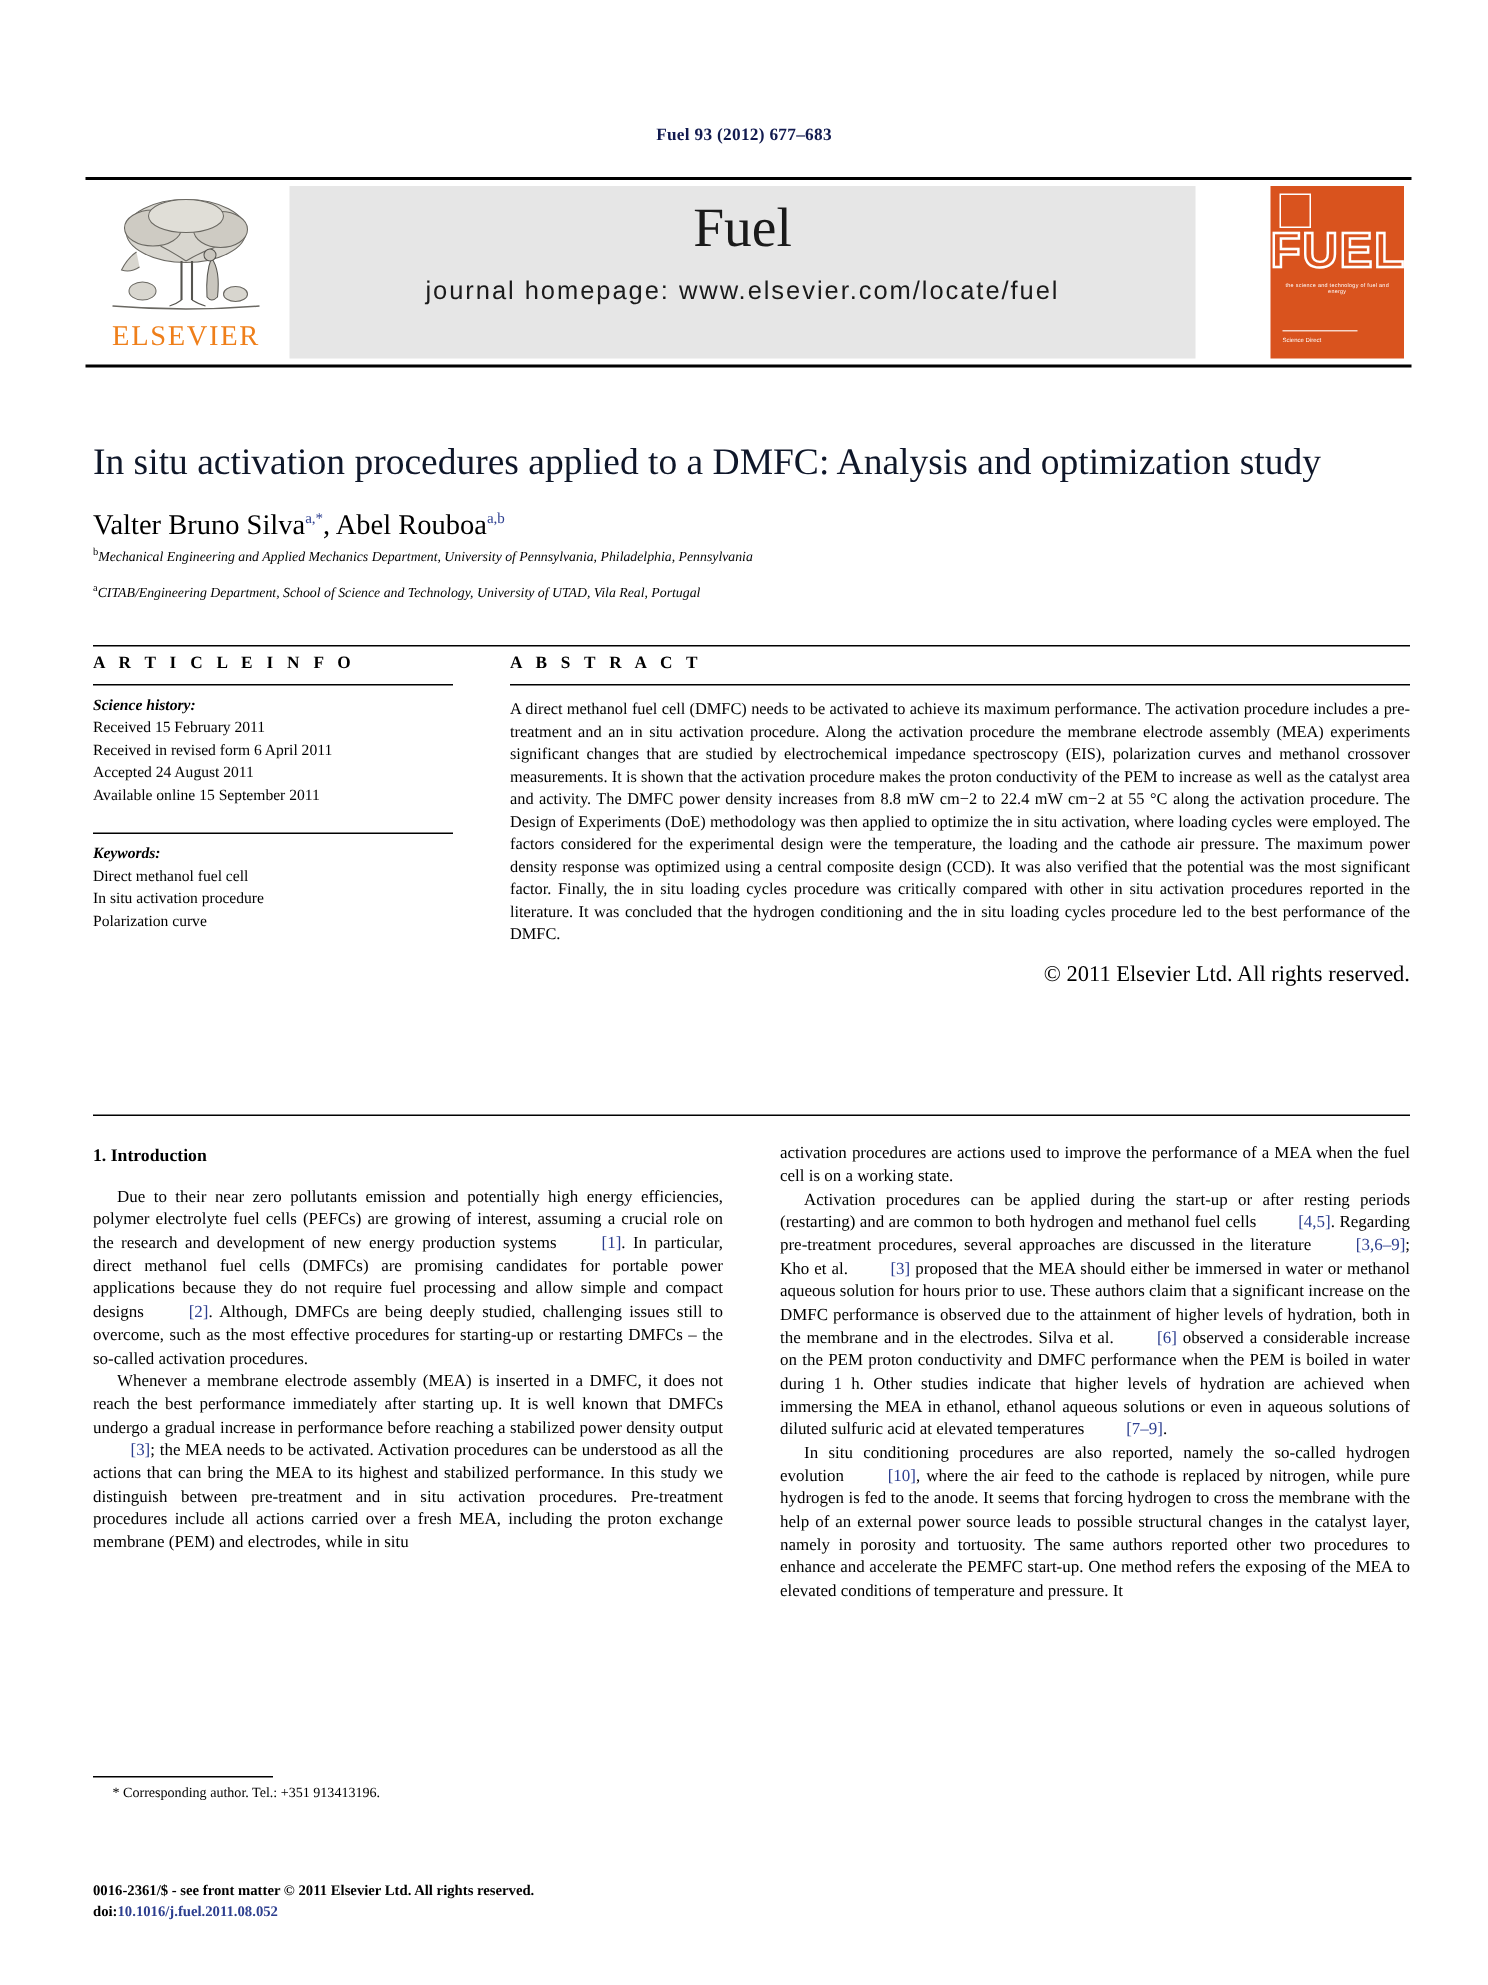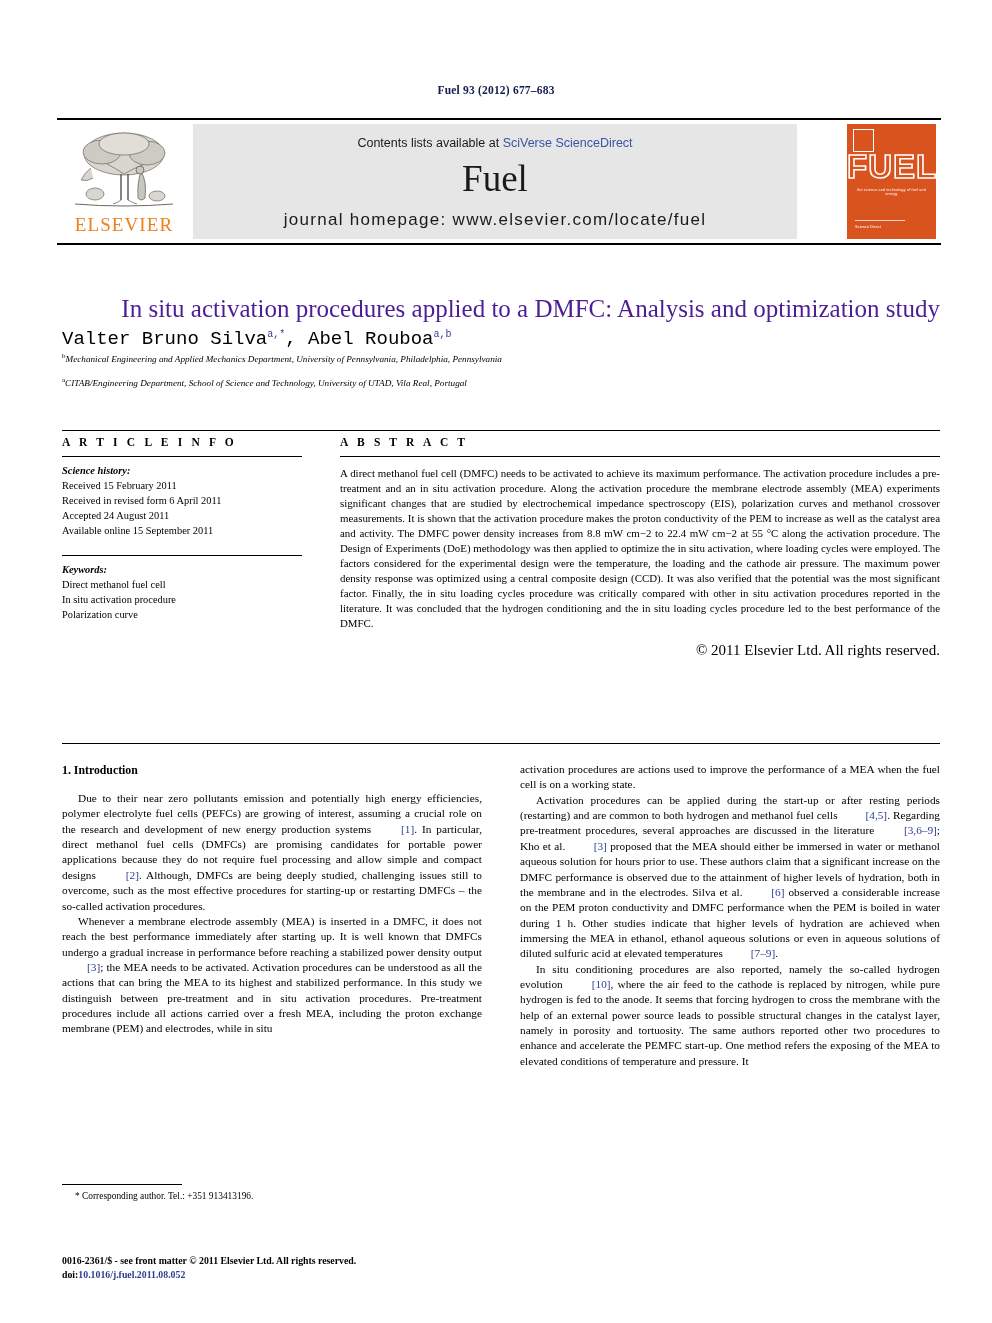--- a/index.html
+++ b/index.html
@@ -171,28 +171,27 @@
   
   .title-block {
     position: absolute;
     left: 62px; top: 283px;
     width: 878px;
   }
   .paper-title {
     font-family: "Liberation Serif", serif;
     font-size: 25px;
     line-height: 1.15;
-    color: #4c1d95;
+    color: #0f172a;
     margin: 0;
     font-weight: normal;
-    text-align: right;
   }
   .authors {
-    margin-top: 4px;
-    font-family: Liberation Mono, monospace;
+    margin-top: 16px;
+    font-family: Liberation Serif, serif;
     font-size: 19px;
     color: #000000;
   }
   .authors sup {
     font-size: 10px;
     color: #2c3e8f;
     vertical-align: super;
   }
   .affil {
     margin-top: 9px;
@@ -375,23 +374,20 @@
           <ellipse cx="86" cy="68" rx="8" ry="5" fill="#d8d6cf" stroke="#6a6862"></ellipse>
           <path d="M70 44 Q76 52 74 70 Q70 74 67 70 Q66 54 70 44" fill="#c9c6be" stroke="#55544f"></path>
           <circle cx="69" cy="42" r="4" fill="#c9c6be" stroke="#55544f"></circle>
           <path d="M4 76 Q53 80 102 76" stroke="#6a6862" stroke-width="1"></path>
         </g>
       </svg>
       <div class="elsevier-wordmark">ELSEVIER</div>
     </div>
 
     <div class="masthead-center">
-      <div class="contents-line">
-        <span>Contents lists available at </span><span class="sd-link">SciVerse ScienceDirect</span>
-      </div>
       <div class="journal-name">Fuel</div>
       <div class="homepage-line">journal homepage: www.elsevier.com/locate/fuel</div>
     </div>
 
     <div class="cover-thumb">
       <div class="cover-elsevier-mark"></div>
       <div class="cover-fuel">FUEL</div>
       <div class="cover-tagline">the science and technology of fuel and energy</div>
       <div class="cover-rule"></div>
       <div class="cover-footer">Science Direct</div>

